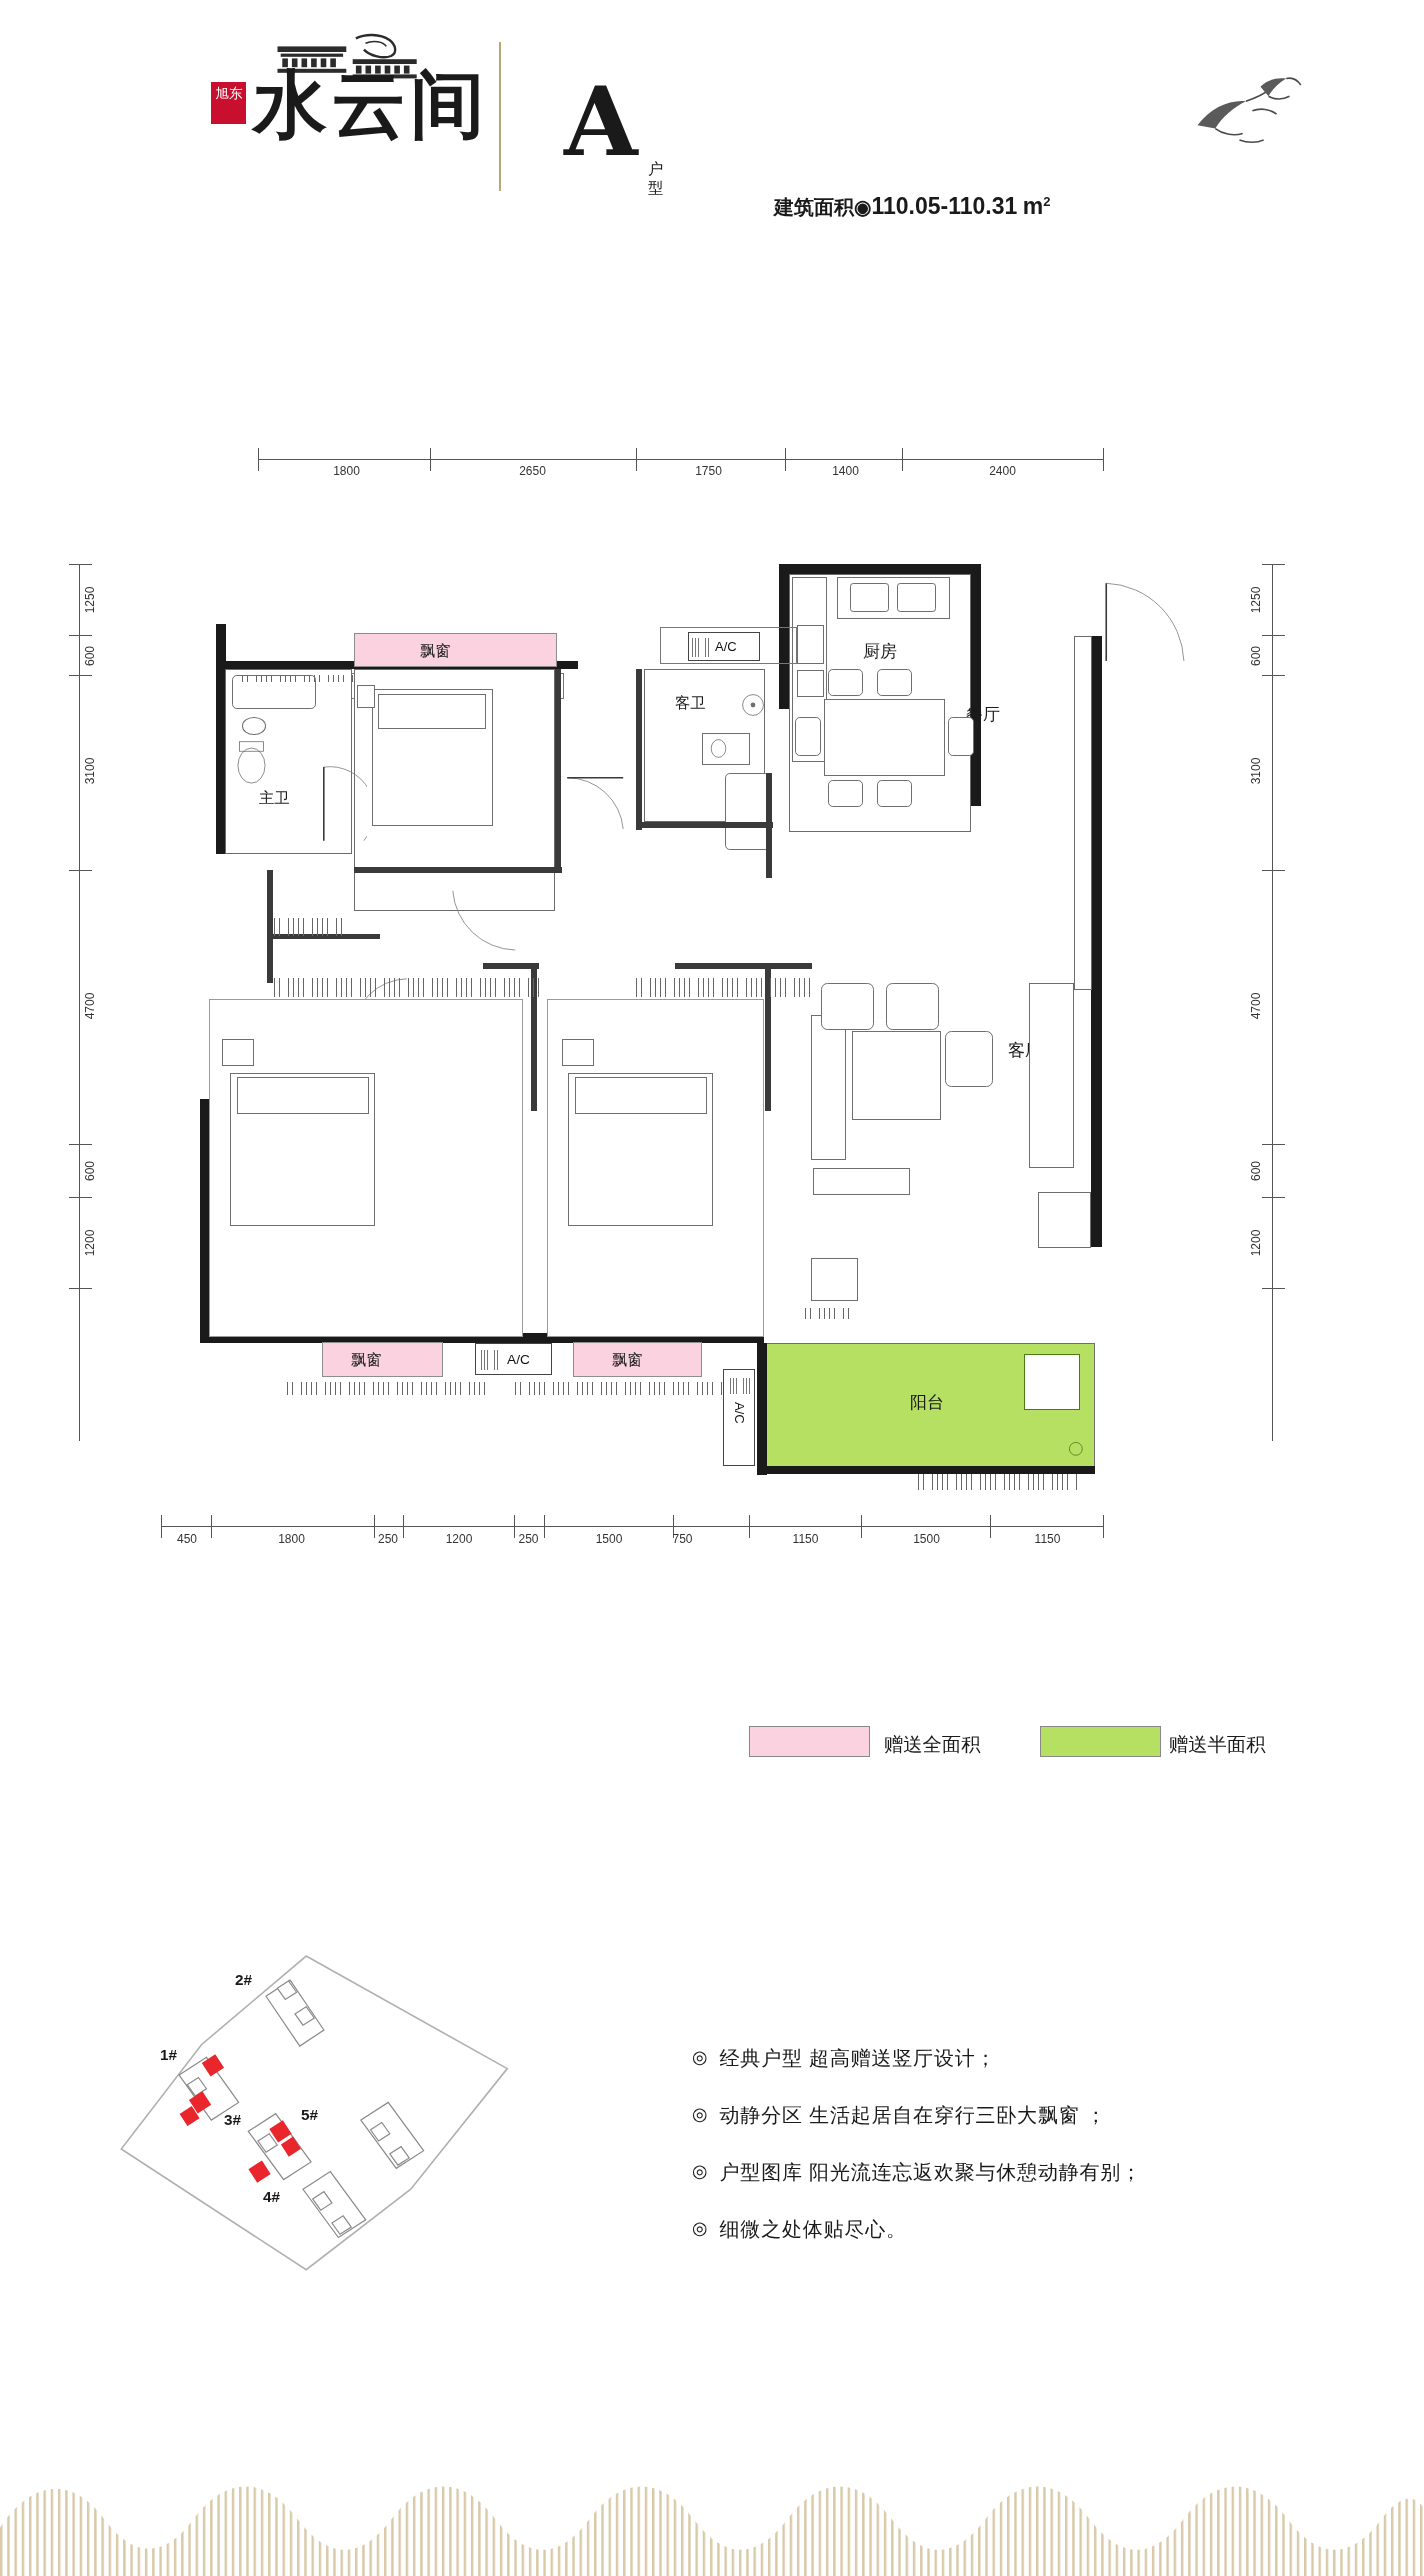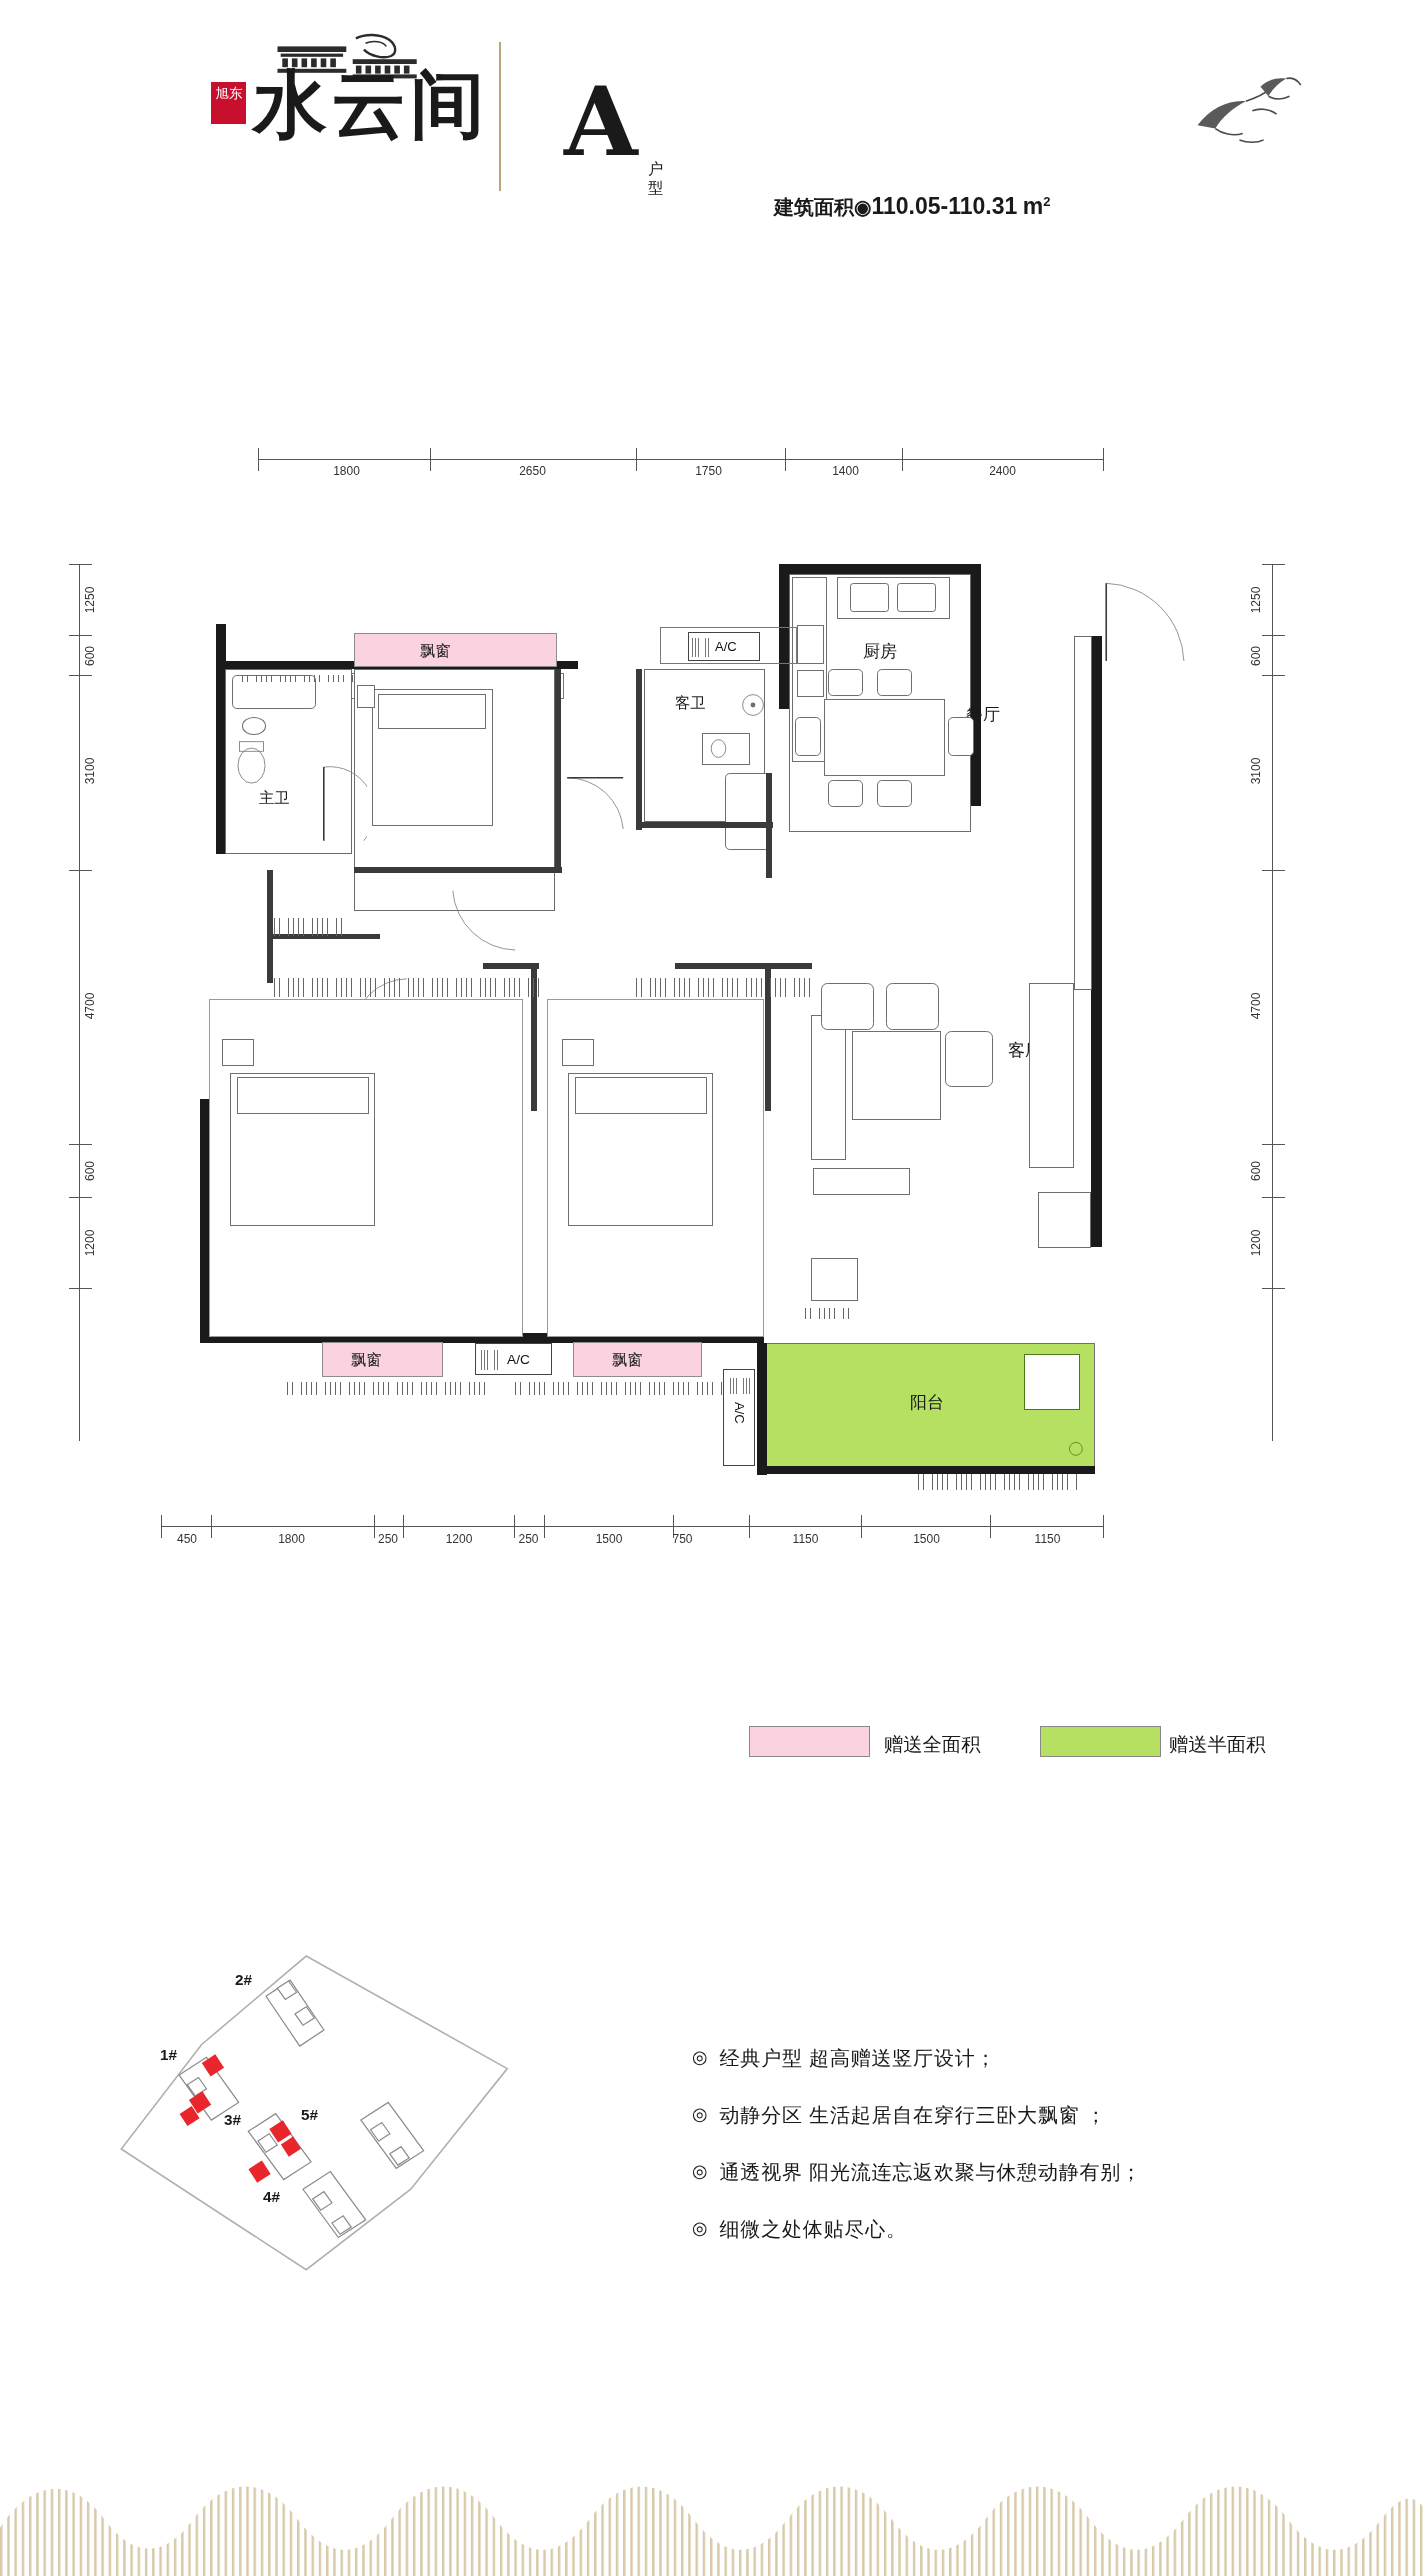--- a/index.html
+++ b/index.html
@@ -512,21 +512,21 @@
   <div class="feature-row">
     <span class="feature-bullet">◎</span>
     <span class="feature-text">经典户型 超高赠送竖厅设计；</span>
   </div>
   <div class="feature-row">
     <span class="feature-bullet">◎</span>
     <span class="feature-text">动静分区 生活起居自在穿行三卧大飘窗 ；</span>
   </div>
   <div class="feature-row">
     <span class="feature-bullet">◎</span>
-    <span class="feature-text">通透视界 阳光流连忘返欢聚与休憩动静有别；</span>
+    <span class="feature-text">户型图库 阳光流连忘返欢聚与休憩动静有别；</span>
   </div>
   <div class="feature-row">
     <span class="feature-bullet">◎</span>
     <span class="feature-text">细微之处体贴尽心。</span>
   </div>
 </div>
 
 <div class="footer">
   <svg width="1424" height="145" viewBox="0 0 1769 180" preserveAspectRatio="none">
     <defs>

